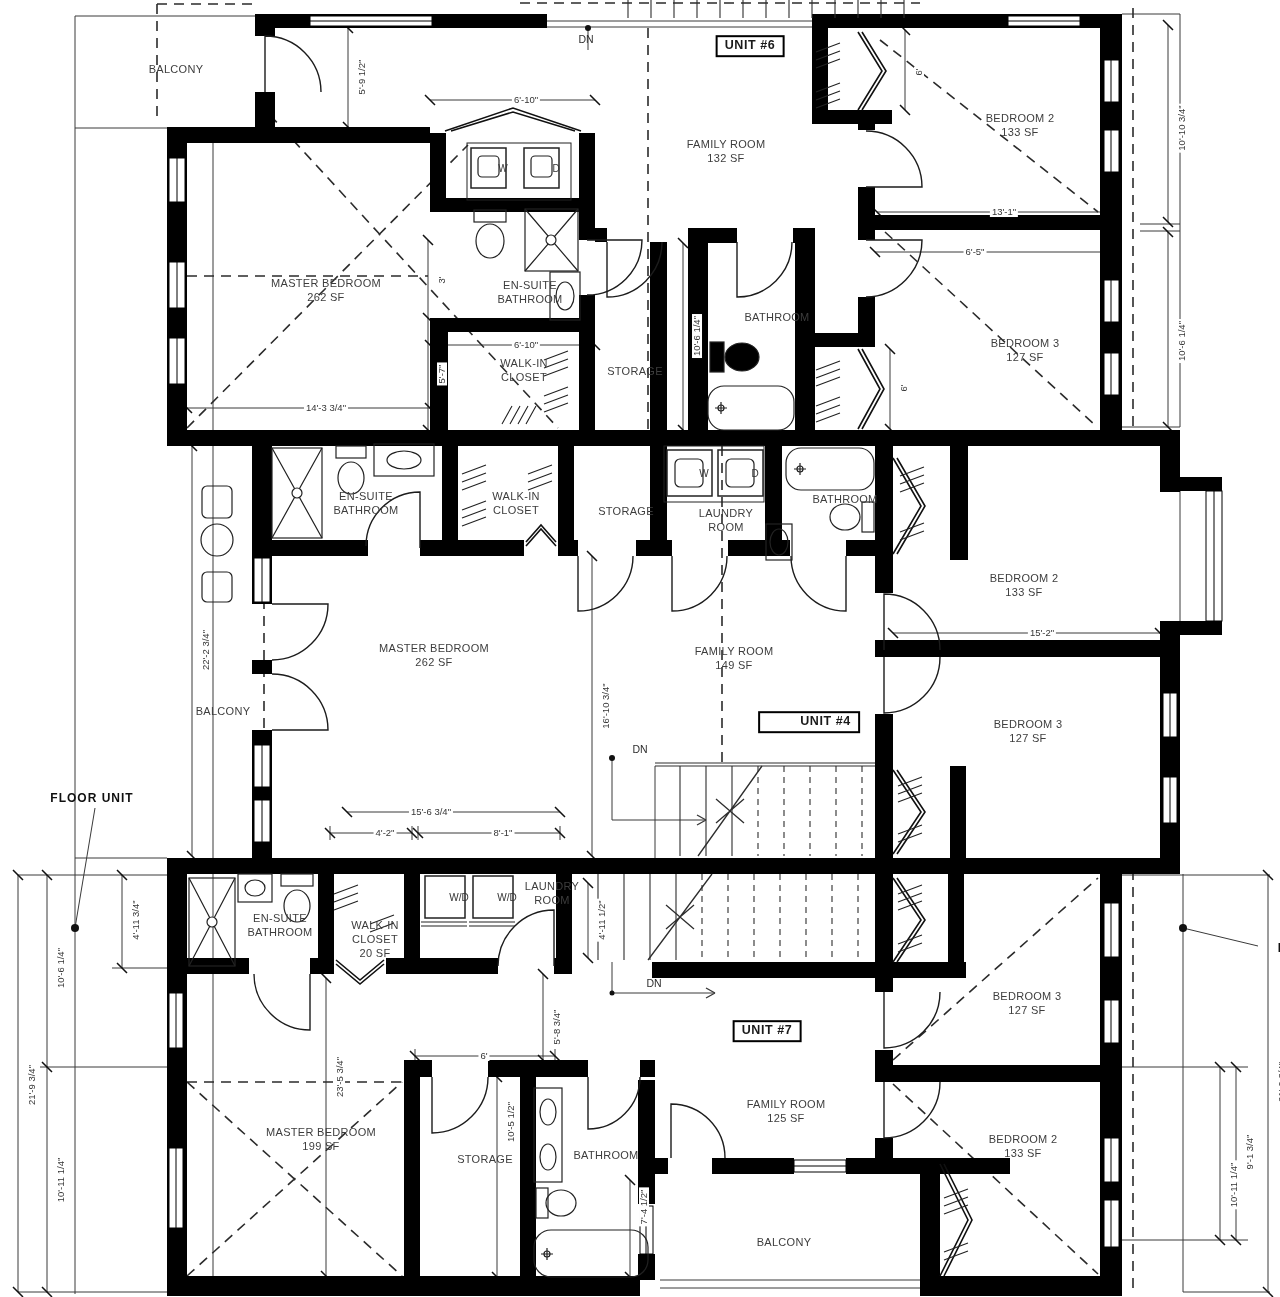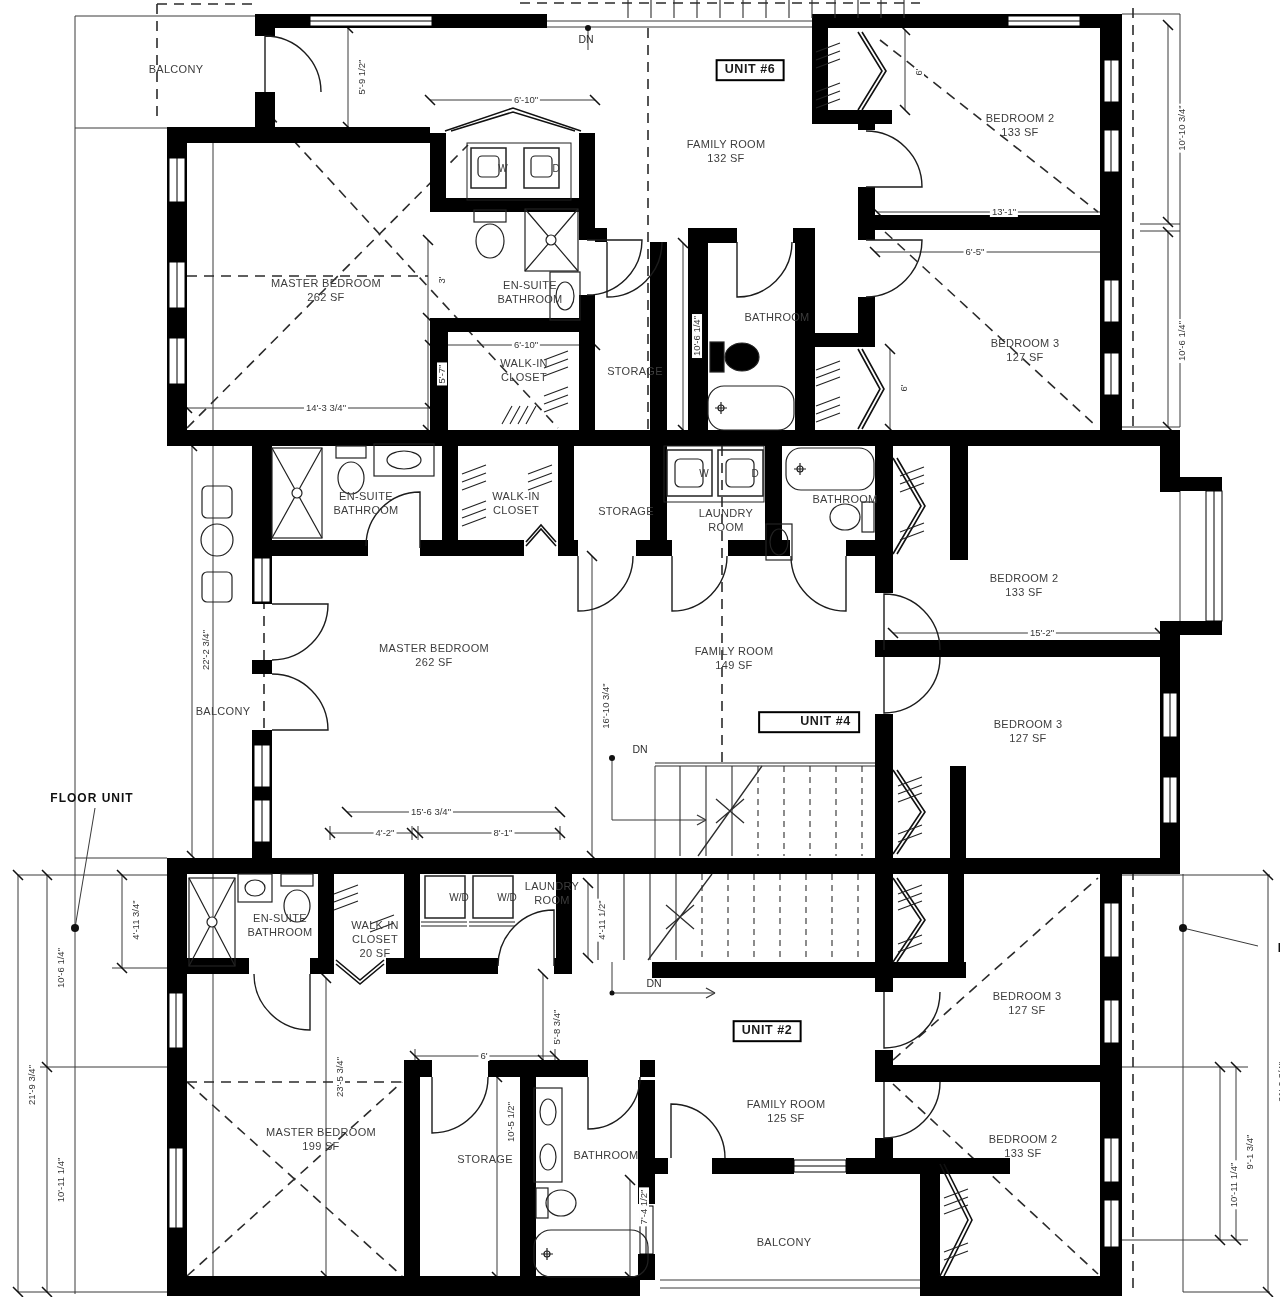--- a/index.html
+++ b/index.html
@@ -446,17 +446,17 @@
       <div class="lbl appl" style="left: 493px; top: 898px;">W/D</div>
     </div>
 <div class="labels">
       <div class="lbl note" style="left: 572px; top: 40px;">DN</div>
       <div class="lbl note" style="left: 626px; top: 750px;">DN</div>
       <div class="lbl note" style="left: 640px; top: 984px;">DN</div>
       <div class="lbl heavy" style="left: 78px; top: 798px;">FLOOR UNIT</div>
       <div class="lbl heavy" style="left: 1268px; top: 948px;">F</div>
     </div>
 <div class="labels">
-      <div class="lbl boxed" style="left: 736px; top: 46px; margin-top: 24px;">UNIT #6</div>
+      <div class="lbl boxed" style="left: 736px; top: 46px;">UNIT #6</div>
       <div class="lbl boxed" style="left: 795px; top: 722px; padding-left: 40px;">UNIT #4</div>
-      <div class="lbl boxed" style="left: 753px; top: 1031px;">UNIT #2</div>
+      <div class="lbl boxed" style="left: 753px; top: 1031px;">UNIT #7</div>
     </div>
 </div>
 
 </body></html>

